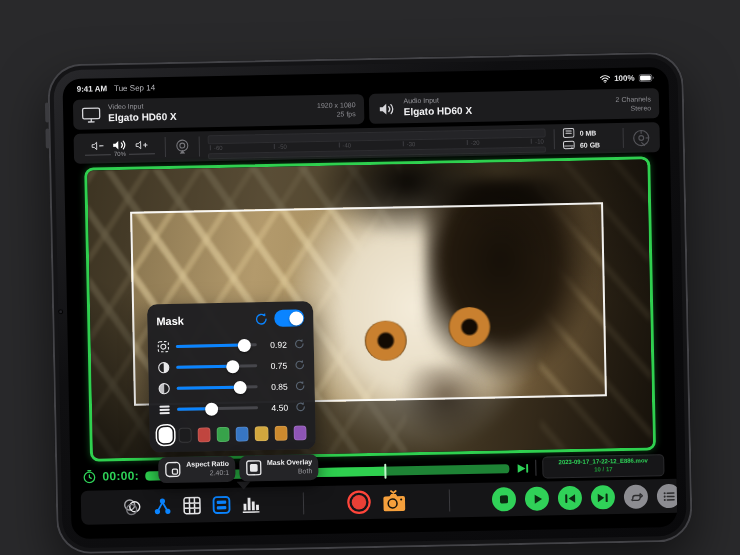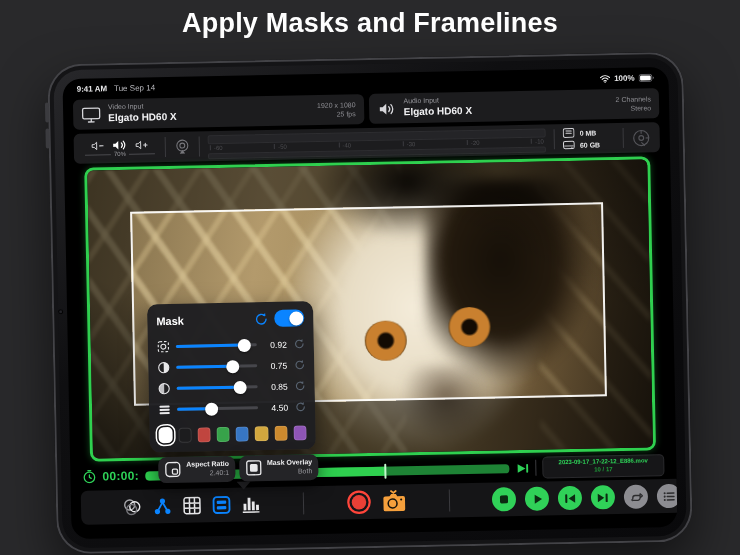--- a/index.html
+++ b/index.html
@@ -135,21 +135,20 @@
   .chip-value{color:#9a9a9f;font-size:7px;}
   .mp-arrow{margin:0 auto;margin-left:86px;width:0;height:0;
             border-left:7px solid transparent;border-right:7px solid transparent;
             border-top:8px solid #242427;}
   svg{display:block;}
 </style>
 </head>
 <body>
 
 <div class="page">
-  <h1 class="title">Apply Masks and Framelines</h1>
 
   <div class="ipad">
     <div class="side-btn b1"></div>
     <div class="side-btn b2"></div>
     <div class="cam-dot"></div>
 
     <div class="screen">
       <div class="app">
 
         <div class="statusbar">

